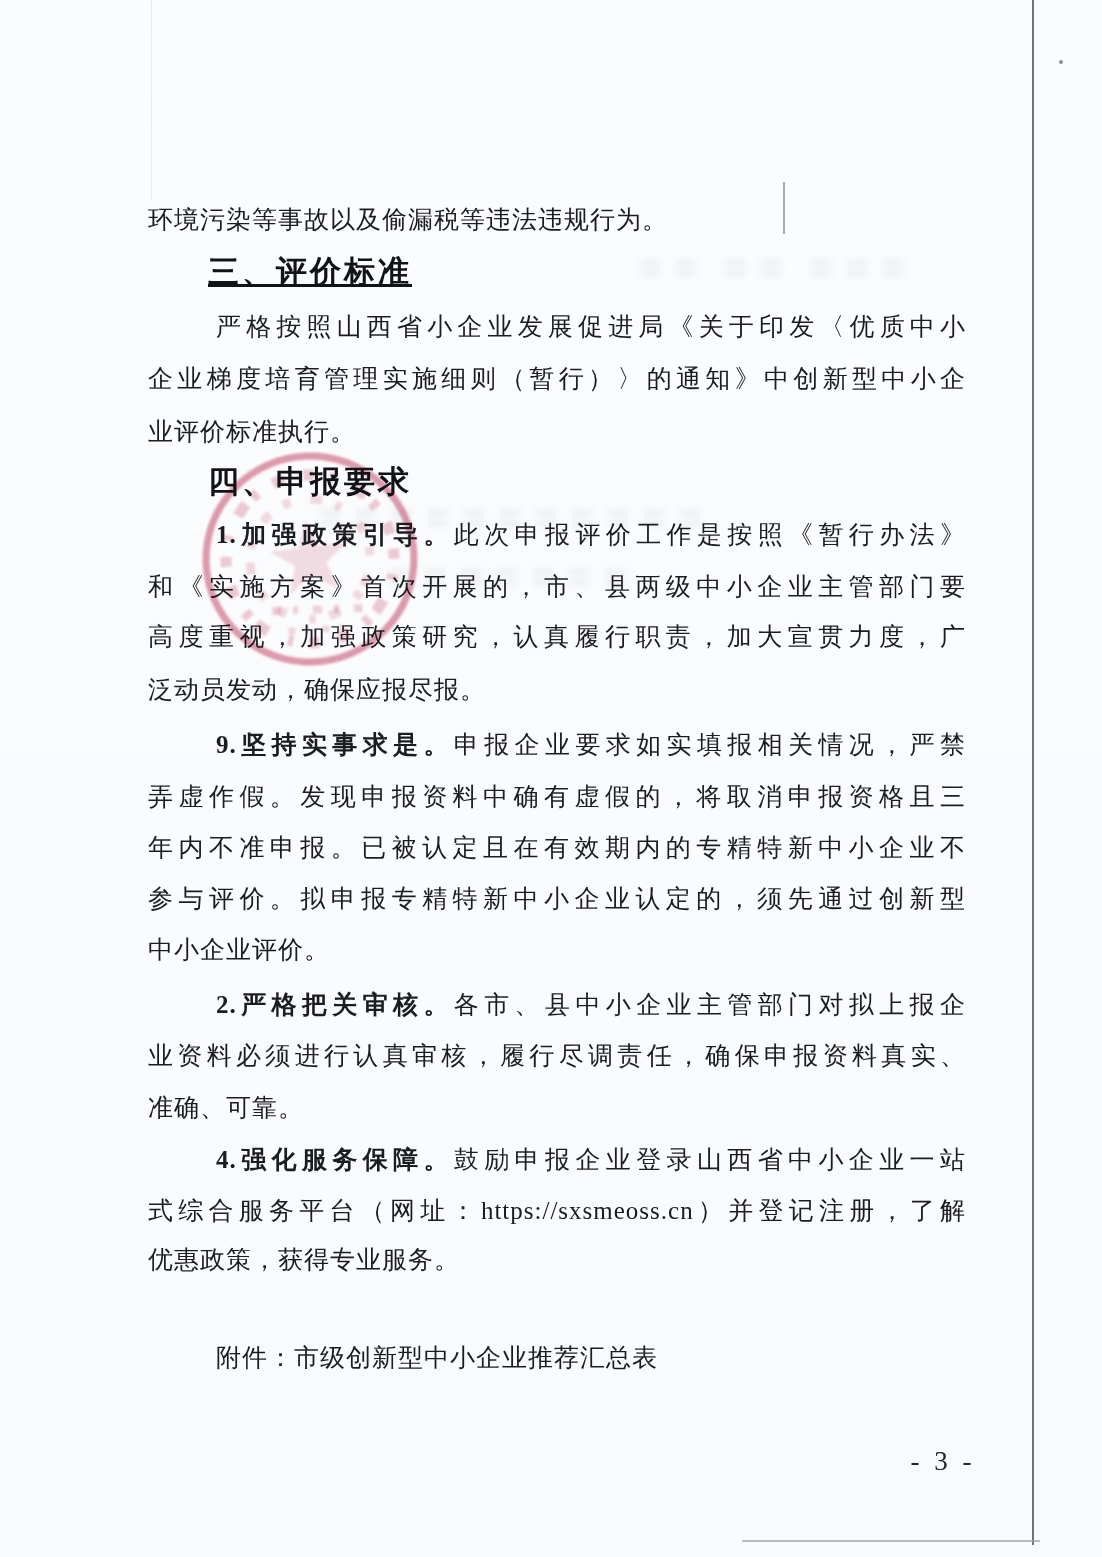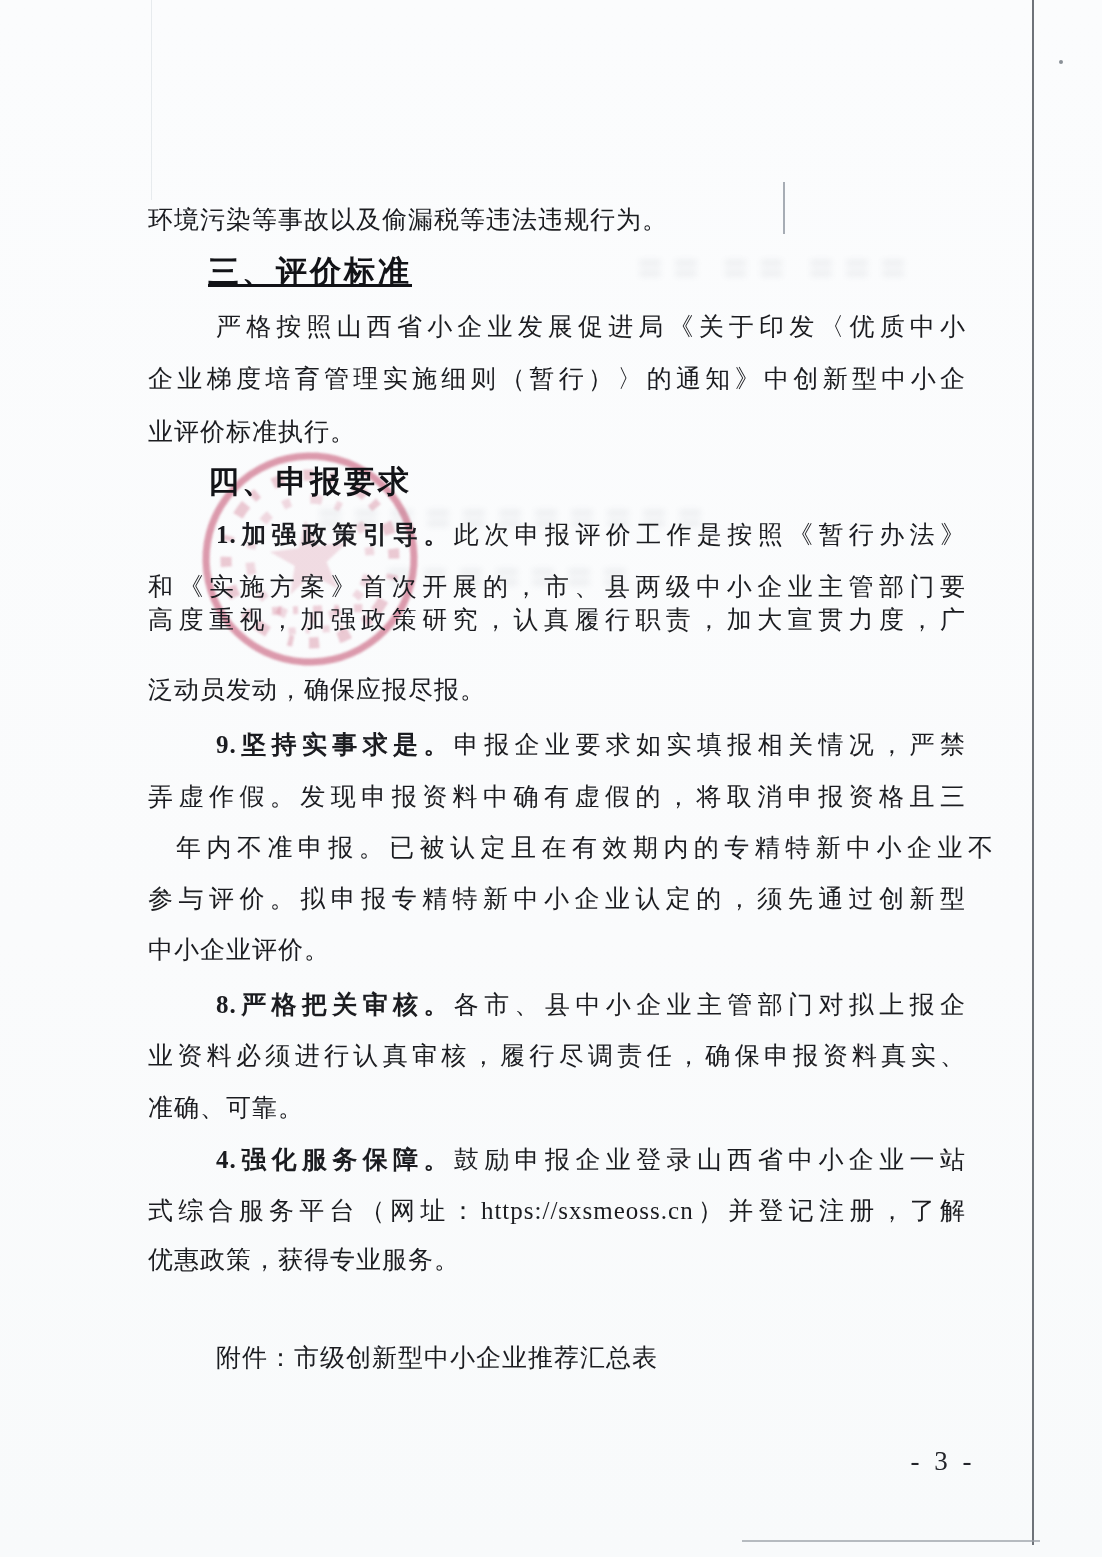--- a/index.html
+++ b/index.html
@@ -88,30 +88,30 @@
   <div class="line h" style="top:252px;left:208px;text-decoration:underline;"><span>三、评价标准</span></div>
 
   <div class="line j" style="top:307px;left:216px;width:750px;"><span>严格按照山西省小企业发展促进局《关于印发〈优质中小</span></div>
   <div class="line j" style="top:359px;left:148px;width:818px;"><span>企业梯度培育管理实施细则（暂行）〉的通知》中创新型中小企</span></div>
   <div class="line" style="top:412px;left:148px;"><span>业评价标准执行。</span></div>
 
   <div class="line h" style="top:462px;left:208px;"><span>四、申报要求</span></div>
 
   <div class="line j" style="top:515px;left:216px;width:750px;"><span class="lead">1.加强政策引导。</span><span>此次申报评价工作是按照《暂行办法》</span></div>
   <div class="line j" style="top:567px;left:148px;width:818px;"><span>和《实施方案》首次开展的，市、县两级中小企业主管部门要</span></div>
-  <div class="line j" style="top:600px;left:148px;width:818px;font-family:Liberation Serif, serif;"><span>高度重视，加强政策研究，认真履行职责，加大宣贯力度，广</span></div>
+  <div class="line j" style="top:617px;left:148px;width:818px;font-family:Liberation Serif, serif;"><span>高度重视，加强政策研究，认真履行职责，加大宣贯力度，广</span></div>
   <div class="line" style="top:670px;left:148px;"><span>泛动员发动，确保应报尽报。</span></div>
 
   <div class="line j" style="top:725px;left:216px;width:750px;"><span class="lead">9.坚持实事求是。</span><span>申报企业要求如实填报相关情况，严禁</span></div>
   <div class="line j" style="top:777px;left:148px;width:818px;"><span>弄虚作假。发现申报资料中确有虚假的，将取消申报资格且三</span></div>
-  <div class="line j" style="top:828px;left:148px;width:818px;margin-left:28px;"><span>年内不准申报。已被认定且在有效期内的专精特新中小企业不</span></div>
+  <div class="line j" style="top:828px;left:148px;width:818px;"><span>年内不准申报。已被认定且在有效期内的专精特新中小企业不</span></div>
   <div class="line j" style="top:879px;left:148px;width:818px;"><span>参与评价。拟申报专精特新中小企业认定的，须先通过创新型</span></div>
   <div class="line" style="top:930px;left:148px;"><span>中小企业评价。</span></div>
 
-  <div class="line j" style="top:985px;left:216px;width:750px;"><span class="lead">8.严格把关审核。</span><span>各市、县中小企业主管部门对拟上报企</span></div>
+  <div class="line j" style="top:985px;left:216px;width:750px;"><span class="lead">2.严格把关审核。</span><span>各市、县中小企业主管部门对拟上报企</span></div>
   <div class="line" style="top:1088px;left:148px;"><span>准确、可靠。</span></div>
   <div class="line j" style="top:1036px;left:148px;width:818px;"><span>业资料必须进行认真审核，履行尽调责任，确保申报资料真实、</span></div>
 
   <div class="line j" style="top:1140px;left:216px;width:750px;"><span class="lead">4.强化服务保障。</span><span>鼓励申报企业登录山西省中小企业一站</span></div>
   <div class="line j" style="top:1191px;left:148px;width:818px;"><span>式综合服务平台（网址：https://sxsmeoss.cn）并登记注册，了解</span></div>
   <div class="line" style="top:1240px;left:148px;text-align:right;"><span>优惠政策，获得专业服务。</span></div>
 
   <div class="line" style="top:1338px;left:216px;"><span>附件：市级创新型中小企业推荐汇总表</span></div>
 
   <div class="pagenum" style="top:1446px;left:898px;width:90px;">- 3 -</div>

